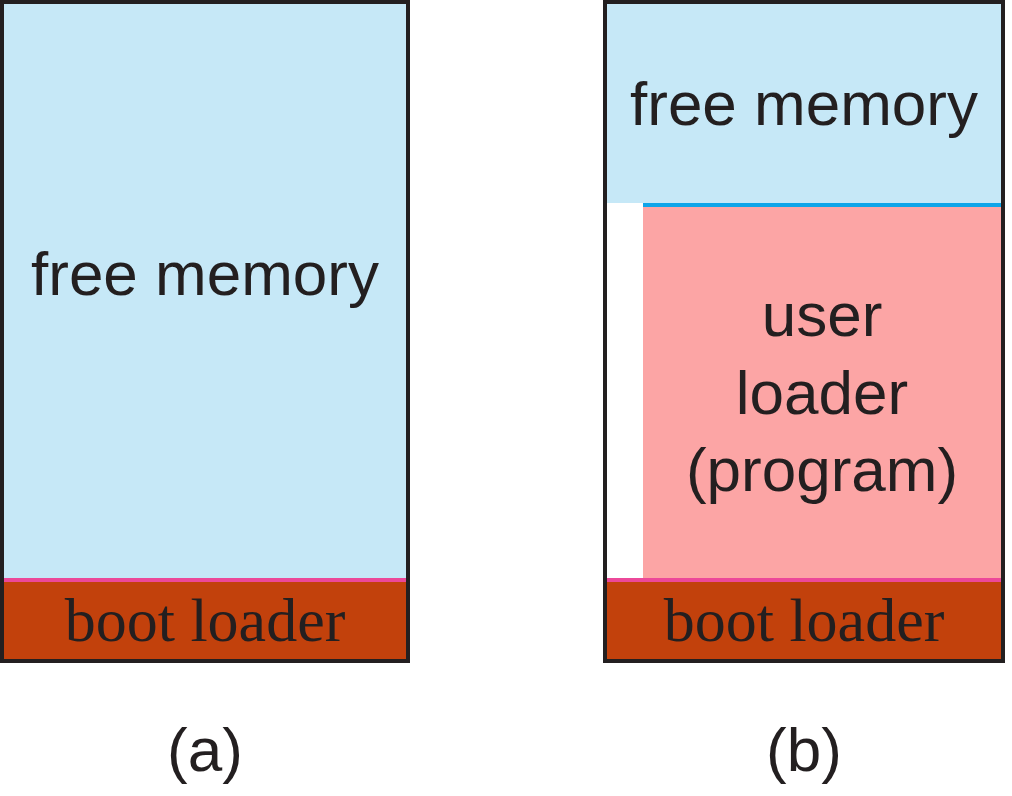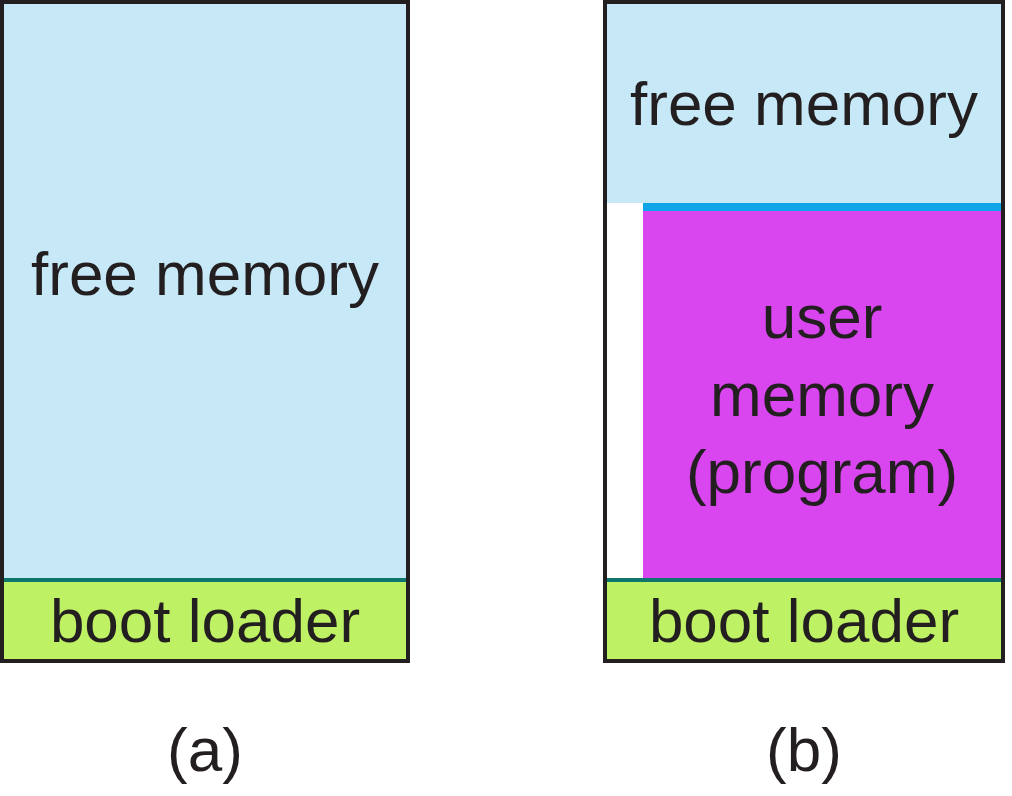--- a/index.html
+++ b/index.html
@@ -32,22 +32,22 @@
   .segment {
     display: flex;
     align-items: center;
     justify-content: center;
     text-align: center;
     font-size: 62px;
     line-height: 1.25;
     white-space: nowrap;
   }
   .seg-free  { background: #c6e8f7; }
-  .seg-user  { background: #d946ef; border-top: 8px solid #0ea5e9; margin-left: 36px; }
-  .seg-boot  { background: #bef264; border-top: 4px solid #0f766e; height: 77px; flex: none; }
+  .seg-user  { background: #fca5a5; border-top: 4px solid #0ea5e9; margin-left: 36px; }
+  .seg-boot  { background: #c2410c; border-top: 4px solid #ec4899; height: 77px; flex: none; font-family: Liberation Serif, serif; }
 
   .panel-a .seg-free { flex: 1; padding-bottom: 34px; box-sizing: border-box; }
   .panel-b .seg-free { height: 199px; flex: none; }
   .panel-b .seg-user { flex: 1; }
 
   .user-lines span { display: block; }
 
   .caption {
     position: absolute;
     top: 706px;
@@ -74,21 +74,21 @@
     </div>
   </div>
 
   <div class="panel panel-b">
     <div class="segment seg-free">
       <span>free memory</span>
     </div>
     <div class="segment seg-user">
       <span class="user-lines">
         <span>user</span>
-        <span>memory</span>
+        <span>loader</span>
         <span>(program)</span>
       </span>
     </div>
     <div class="segment seg-boot">
       <span>boot loader</span>
     </div>
   </div>
 
   <div class="caption caption-a">(a)</div>
   <div class="caption caption-b">(b)</div>

